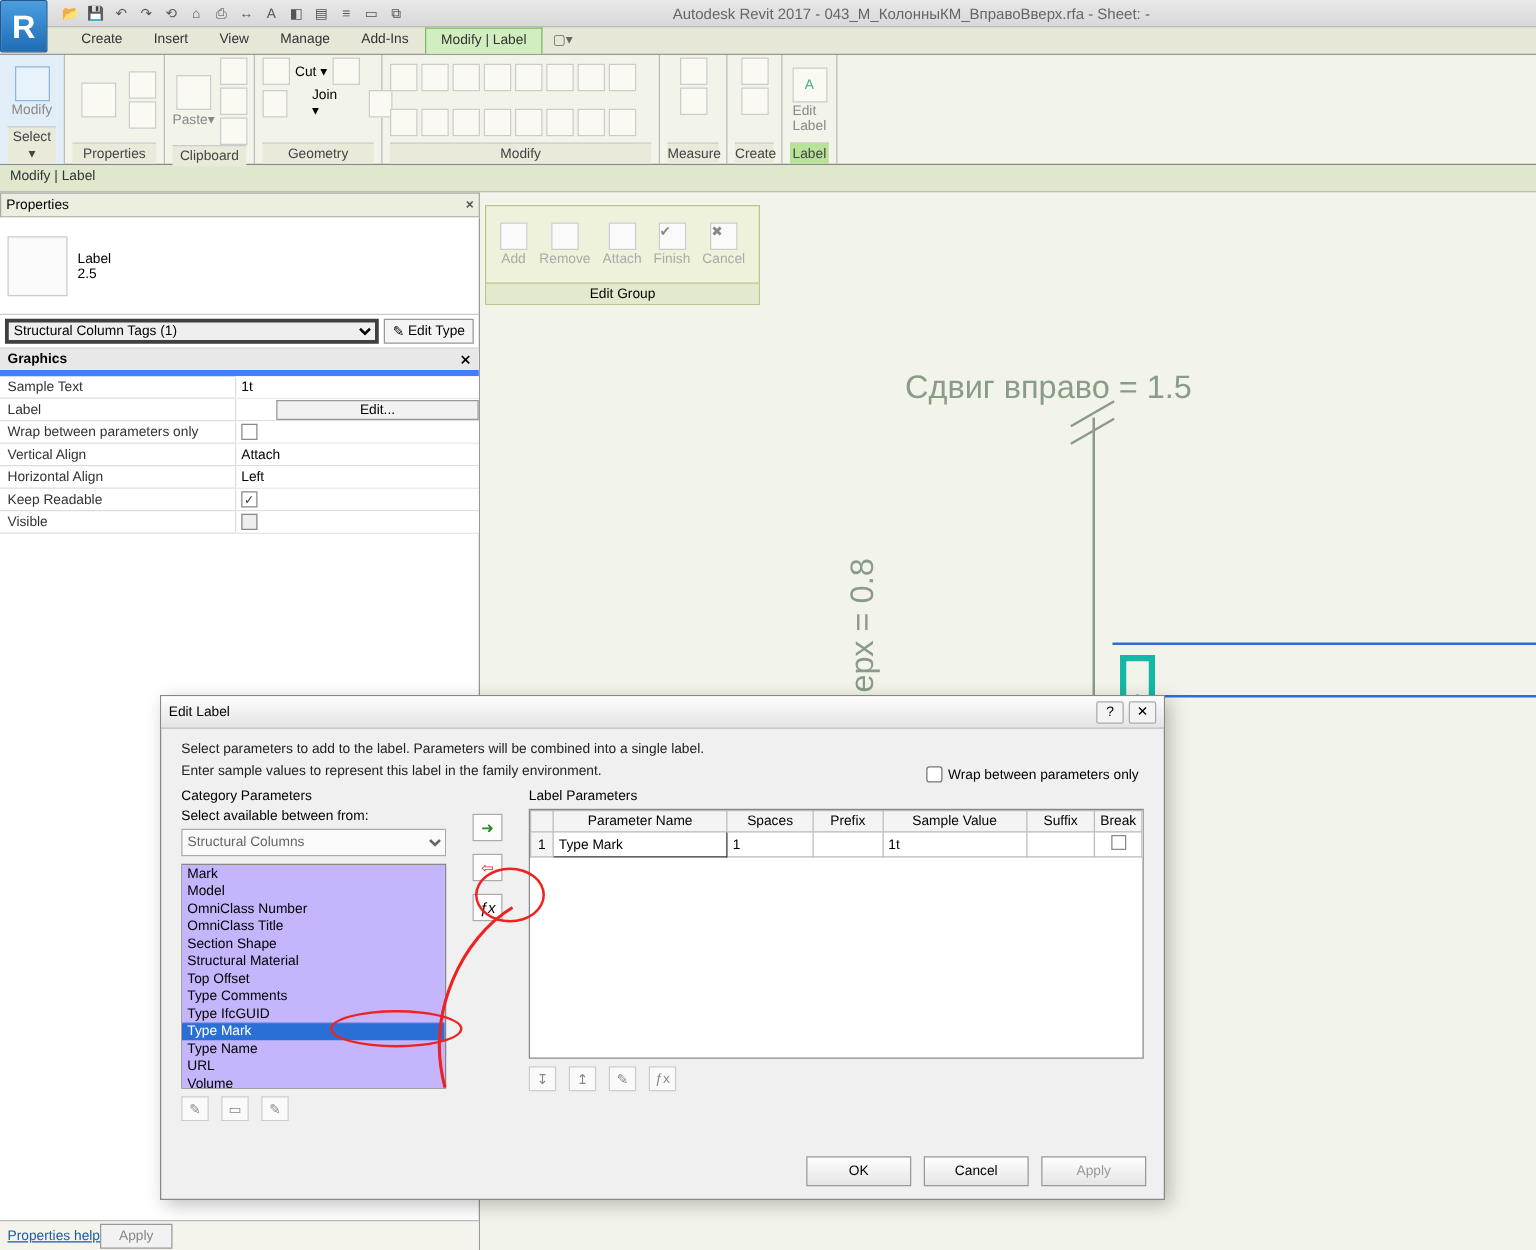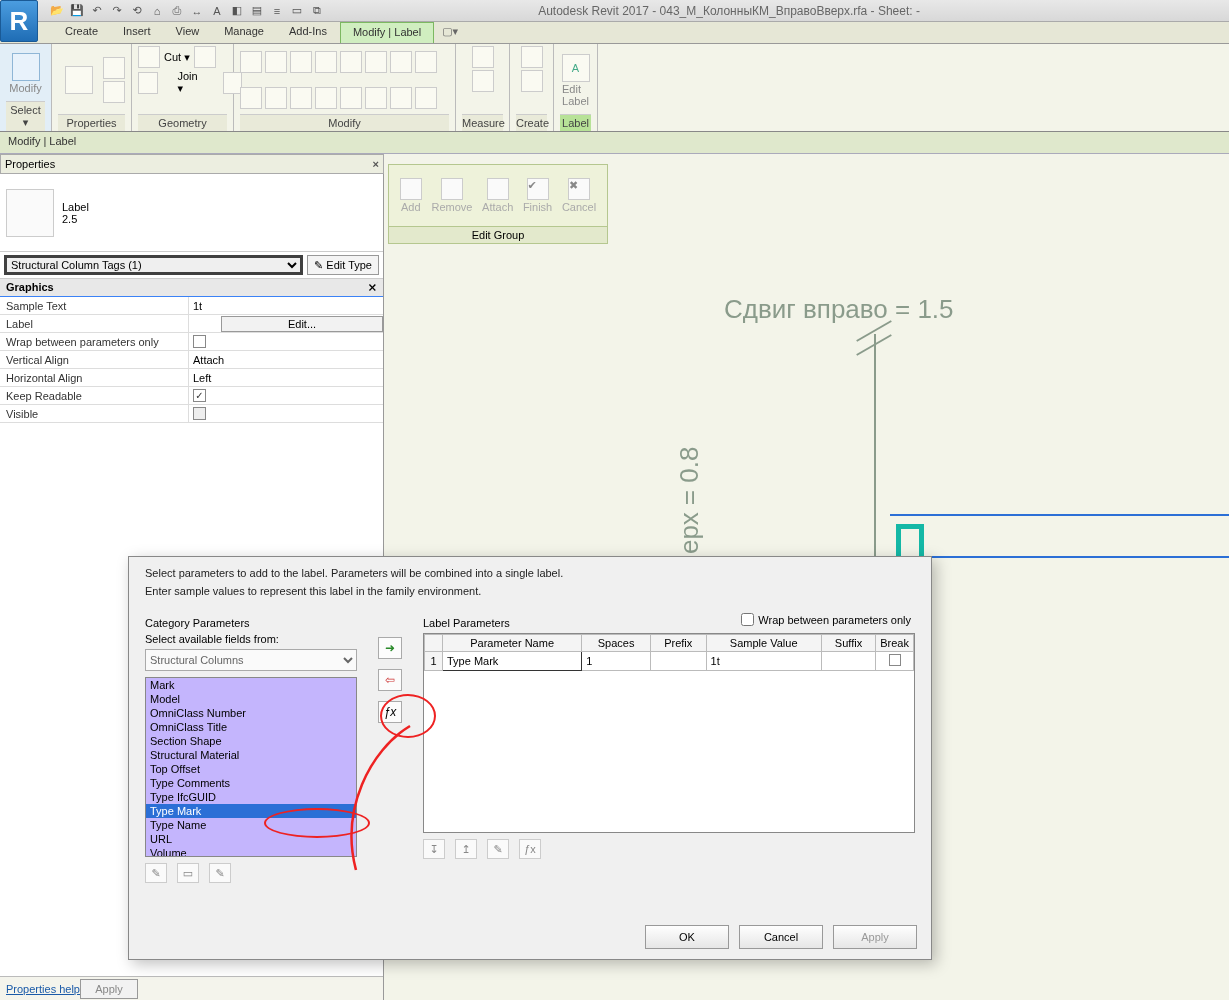--- a/index.html
+++ b/index.html
@@ -36,21 +36,21 @@
 
 
 .props-title { height:20px; background:#eceee0; border:1px solid #aaa; display:flex; justify-content:space-between; align-items:center; padding:0 4px;}
 .props-title .x { font-weight:bold; color:#555;}
 .props { width:384px; background:#fff; border-right:1px solid #999; position:absolute; left:0; top:154px; bottom:0;}
 .props .head { height:78px; display:flex; align-items:center; gap:8px; padding:6px; border-bottom:1px solid #ccc;}
 .props .head .thumb { width:48px; height:48px; border:1px solid #ccc; background:#fafafa;}
 .props .typebar { display:flex; align-items:center; padding:3px 4px; border-bottom:1px solid #ccc; gap:4px;}
 .props .typebar select { flex:1; height:20px; border:3px solid #404040; font-size:11px;}
 .props .typebar button { height:20px; padding:0 6px; border:1px solid #999; background:#f4f4f4; display:flex; align-items:center; gap:3px;}
-.props .group { background:#e8e8e8; padding:2px 6px; font-weight:bold; display:flex; justify-content:space-between; border-bottom:1px solid #3b82f6;}
+.props .group { background:#e8e8e8; padding:2px 6px; font-weight:bold; display:flex; justify-content:space-between; border-bottom:5px solid #3b82f6;}
 .props .row { display:flex; border-bottom:1px solid #ddd; height:18px; align-items:center;}
 .props .row .k { width:188px; padding-left:6px; color:#333;}
 .props .row .v { flex:1; padding-left:4px; background:#fff; border-left:1px solid #ddd; height:100%; display:flex; align-items:center;}
 .props .row .v.btn button { width:100%; height:16px; border:1px solid #999; background:#f2f2f2; font-size:11px;margin-left:28px;}
 .props .row .v .chk { width:13px; height:13px; border:1px solid #888; background:#fff; display:inline-flex; align-items:center; justify-content:center; font-size:10px; color:#333;}
 .props .foot { position:absolute; bottom:0; left:0; right:0; height:24px; border-top:1px solid #bbb; display:flex; align-items:center; padding:0 6px; background:#f4f4ec;}
 .props .foot button { height:20px; width:58px; border:1px solid #999; background:#f2f2f2; color:#888;}
 .props .foot a { color:#1a5aa8; }
 
 
@@ -65,21 +65,21 @@
 .labelbox { position:absolute; border:5px solid #14b8a6; color:#2b6fd6; font-size:20px; padding:17px 2px; background:rgba(255,255,255,0);font-weight:bold;}
 
 
 .dialog { position:absolute; left:128px; top:556px; width:804px; height:404px; background:#f0f0f0; border:1px solid #888; box-shadow:4px 4px 14px rgba(0,0,0,.25);}
 .dialog .titlebar { height:26px; background:linear-gradient(#fdfdfd,#e4e4e4); border-bottom:1px solid #bbb; display:flex; align-items:center; justify-content:space-between; padding:0 6px;}
 .dialog .titlebar .tbtns { display:flex; gap:4px;}
 .dialog .titlebar .tbtns span { width:22px; height:18px; border:1px solid #aaa; border-radius:2px; display:inline-flex; align-items:center; justify-content:center; background:#f4f4f4; font-size:11px;}
 .dialog .body { padding:10px 16px; }
 .dialog .infotxt { margin-bottom:6px; color:#222;}
 .dialog .wrapchk { position:absolute; right:20px; top:56px; display:flex; align-items:center; gap:4px;}
-.dialog .cols { display:flex; gap:16px; margin-top:20px;}
+.dialog .cols { display:flex; gap:16px; margin-top:8px;}
 .dialog .leftcol { width:212px; }
 .dialog .leftcol .hdr { font-size:11px; margin-bottom:4px;}
 .dialog .leftcol select.combo { width:100%; height:22px; border:1px solid #aaa; background:#fafafa; color:#666; margin-bottom:6px;}
 .dialog .paramlist { width:100%; height:180px; border:1px solid #888; background:#c4b5fd; overflow-y:scroll;}
 .dialog .paramlist .item { padding:1px 4px; cursor:default;}
 .dialog .paramlist .item.sel { background:#2b6fd6; color:#fff;}
 .dialog .midcol { width:34px; display:flex; flex-direction:column; align-items:center; gap:10px; padding-top:20px;}
 .dialog .midcol .mb { width:24px; height:22px; border:1px solid #aaa; background:#fcfcfc; display:flex; align-items:center; justify-content:center; font-size:12px;}
 .dialog .rightcol { flex:1;}
 .dialog .rightcol .hdr { font-size:11px; margin-bottom:4px;}
@@ -149,20 +149,34 @@
       <div class="bigbtn">
           <div class="ic"></div>
         </div>
       <div style="display:flex;flex-direction:column;gap:2px">
         <span class="smic"></span>
         <span class="smic"></span>
       </div>
     </div>
     <div class="pname">Properties</div>
   </div>
+  <div class="panel" style="width:72px">
+    <div class="row">
+      <div class="bigbtn">
+          <div class="ic"></div>
+          <span>Paste▾</span>
+        </div>
+      <div style="display:flex;flex-direction:column;gap:2px">
+        <span class="smic"></span>
+        <span class="smic"></span>
+        <span class="smic"></span>
+      </div>
+    </div>
+    <div class="pname">Clipboard</div>
+  </div>
   <div class="panel" style="width:102px">
     <div class="row" style="flex-direction:column;gap:2px;align-items:flex-start">
       <div style="display:flex;gap:4px;align-items:center">
           <span class="smic"></span>
           <span>Cut ▾</span>
           <span class="smic"></span>
         </div>
       <div style="display:flex;gap:20px;align-items:center">
           <span class="smic"></span>
           <span>Join ▾</span>
@@ -320,32 +334,39 @@
   <div class="dimline" style="left:470px; top:176px; width:40px; height:2px; transform:rotate(-30deg)"></div>
   <div class="dimline" style="left:470px; top:190px; width:40px; height:2px; transform:rotate(-30deg)"></div>
   <div class="dimtext" style="left:290px; top:400px; transform:rotate(-90deg); transform-origin:left top">ерх = 0.8</div>
 
   <div style="position:absolute; left:506px; top:360px; right:0; height:2px; background:#2b6fd6"></div>
   <div style="position:absolute; left:506px; top:402px; right:0; height:2px; background:#2b6fd6"></div>
   <div class="labelbox" style="left:512px; top:370px"><span style="color:#2b6fd6">•</span><span>1t</span></div>
 </div>
 
 <div class="dialog">
+  <div class="titlebar">
+    <span>Edit Label</span>
+    <div class="tbtns">
+      <span>?</span>
+      <span>✕</span>
+    </div>
+  </div>
   <div class="body">
     <div class="infotxt">Select parameters to add to the label.  Parameters will be combined into a single label.</div>
     <div class="infotxt">Enter sample values to represent this label in the family environment.</div>
     <div class="wrapchk">
       <input type="checkbox" style="">
       <span>Wrap between parameters only</span>
     </div>
 
     <div class="cols">
       <div class="leftcol">
         <div class="hdr">Category Parameters</div>
-        <div class="hdr">Select available fields from:</div>
+        <div class="hdr">Select available between from:</div>
         <select class="combo"><option>Structural Columns</option></select>
         <div class="paramlist">
           <div class="item">Mark</div>
           <div class="item">Model</div>
           <div class="item">OmniClass Number</div>
           <div class="item">OmniClass Title</div>
           <div class="item">Section Shape</div>
           <div class="item">Structural Material</div>
           <div class="item">Top Offset</div>
           <div class="item">Type Comments</div>

